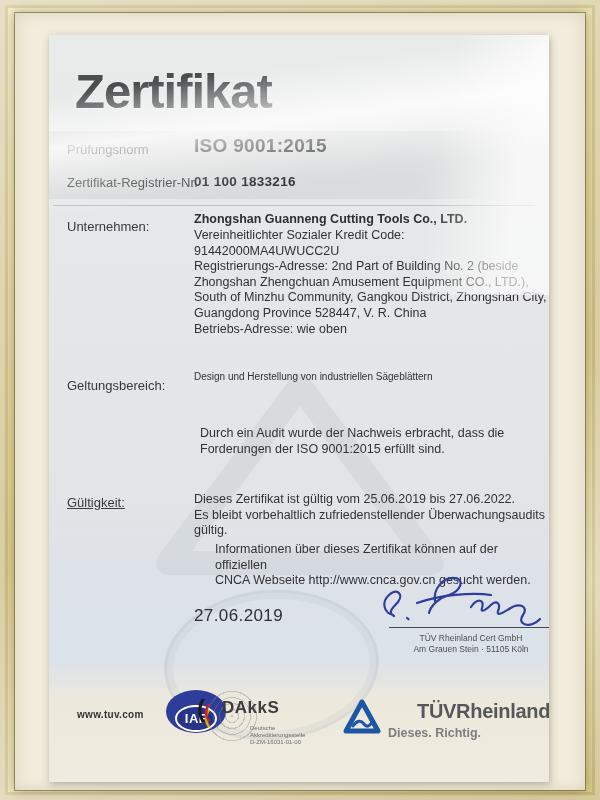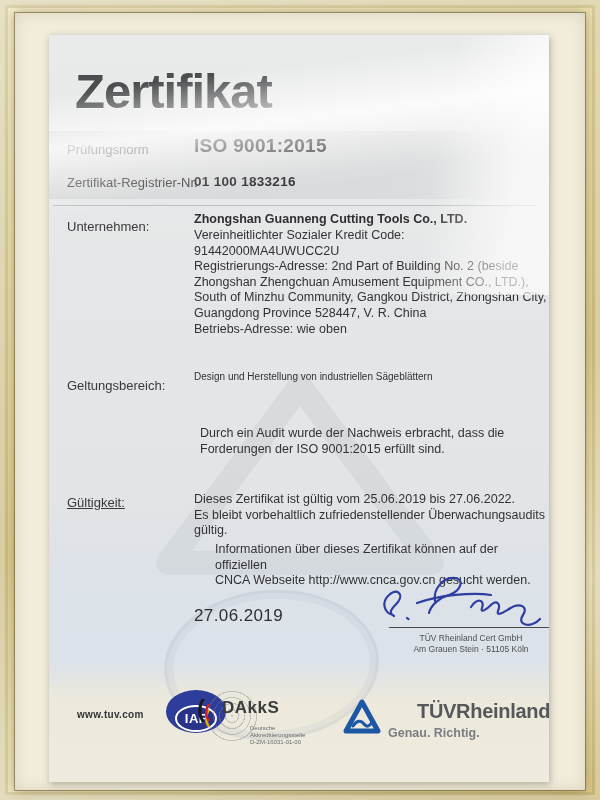--- a/index.html
+++ b/index.html
@@ -161,19 +161,19 @@
         <div class="dakks-sub">Deutsche
 Akkreditierungsstelle
 D-ZM-16031-01-00</div>
       </div>
 
       <svg class="tuv-logo-svg" width="40" height="40" viewBox="0 0 40 40">
         <path d="M20 5 L36 34 L4 34 Z" fill="none" stroke="#1c57a5" stroke-width="5" stroke-linejoin="round"></path>
         <path d="M11 29 C15 23 19 23 22 27 C25 31 28 29 31 24" fill="none" stroke="#1c57a5" stroke-width="3" stroke-linecap="round"></path>
       </svg>
       <div class="tuv-brand"><span>TÜVRheinland</span><span class="tuv-reg">®</span></div>
-      <div class="tuv-tagline">Genau. Richtig.</div>
+      <div class="tuv-tagline">Dieses. Richtig.</div>
 
       <div class="glare-top"></div>
       <div class="glare-corner"></div>
     </div>
   </div>
 </div>
 
 </body></html>

